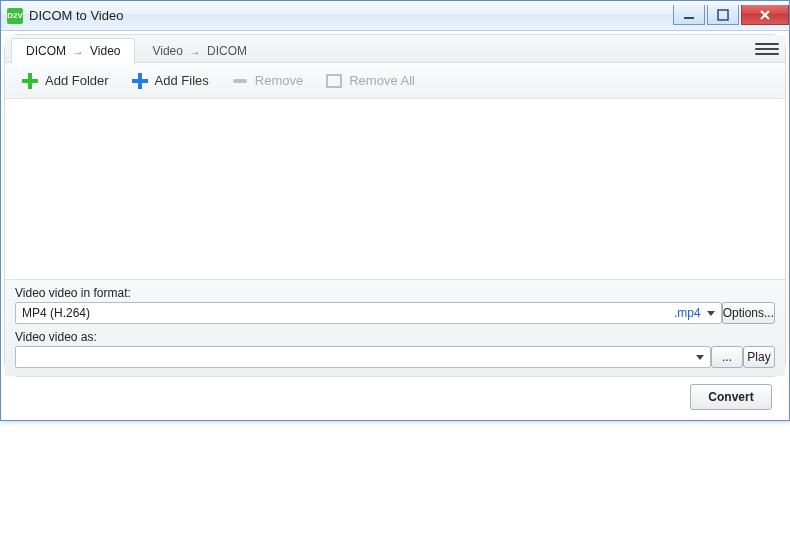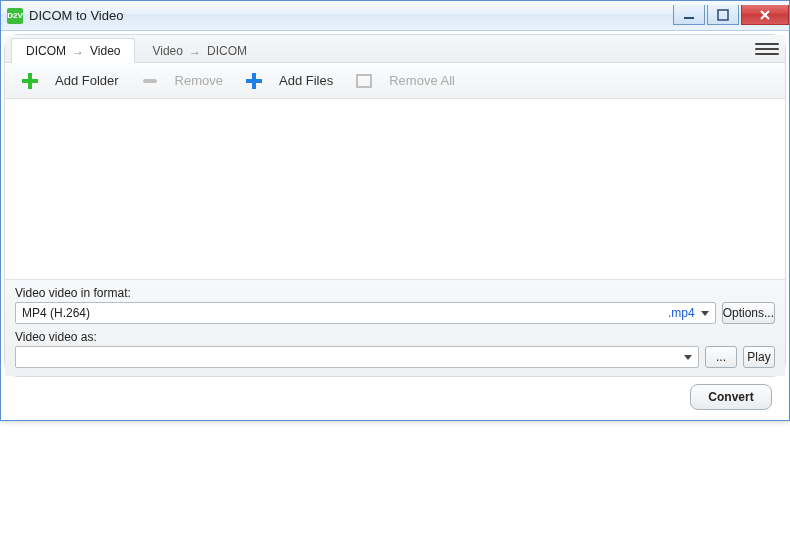--- a/index.html
+++ b/index.html
@@ -90,41 +90,41 @@
 
   
   .toolbar {
     height: 36px;
     background: linear-gradient(to bottom, #fbfcfd, #f0f2f4);
     border-bottom: 1px solid #e0e3e6;
     display: flex; align-items: center;
     padding: 0 10px; gap: 10px;
   }
   .tbtn {
-    display: flex; align-items: center; gap: 16px;
+    display: flex; align-items: center; gap: 6px;
     font-size: 13px; color: #333; cursor: pointer;
     padding: 4px 6px;
   }
   .tbtn.disabled { color: #aaa; cursor: default; }
   .tbtn .ic { width: 18px; height: 18px; display: flex; align-items: center; justify-content: center; }
 
   
   .listarea {
     flex: 1; background: #fff;
   }
 
   
   .bottom {
     background: linear-gradient(to bottom, #f7f8f9, #eef0f2);
     border-top: 1px solid #e0e3e6;
     padding: 6px 10px 4px 10px;
     display: flex; flex-direction: column; gap: 2px;
   }
   .lbl { font-size: 12px; color: #222; }
-  .row { display: flex; align-items: center; gap: 6px; margin-bottom: 4px; }
+  .row { display: flex; align-items: center; margin-bottom: 4px; }
   .combo {
     flex: 1; height: 22px; background: #fff; border: 1px solid #b5bcc2;
     display: flex; align-items: center; padding: 0 6px;
     border-radius: 2px; font-size: 12px; color: #222;
   }
   .combo .ext { color: #1a5fd6; margin-left: auto; margin-right: 6px; }
   .combo .dd { width: 0; height: 0; border-left: 4px solid transparent; border-right: 4px solid transparent; border-top: 5px solid #444; }
   .btn {
     height: 22px; min-width: 32px; padding: 0 0;
     background: linear-gradient(to bottom, #fdfdfe, #e9ecef);
@@ -134,21 +134,21 @@
     cursor: pointer;
   }
 
   
   .footer {
     height: 40px;
     display: flex; align-items: center; justify-content: flex-end;
     padding: 0 14px; gap: 10px;
   }
   .footer .btn { height: 26px; min-width: 82px; font-size: 12px; }
-  .footer .btn.primary { font-weight: bold; border-radius: 8px; }
+  .footer .btn.primary { font-weight: bold; }
 </style>
 </head>
 <body>
 
 <div class="window">
 
   <div class="titlebar">
     <div class="app-icon">D2V</div>
     <div class="title">DICOM to Video</div>
     <div class="spacer"></div>
@@ -195,36 +195,36 @@
       <div class="toolbar">
         <div class="tbtn">
           <span class="ic">
             <svg width="18" height="18">
                 <rect x="7" y="1" width="4" height="16" fill="#2fbf2f"></rect>
                 <rect x="1" y="7" width="16" height="4" fill="#2fbf2f"></rect>
               </svg>
           </span>
           <span>Add Folder</span>
         </div>
-        <div class="tbtn disabled">
-          <span class="ic">
-            <svg width="18" height="18">
-                <rect x="2" y="7" width="14" height="4" rx="2" fill="#bfbfbf"></rect>
-              </svg>
-          </span>
-          <span>Remove</span>
-        </div>
         <div class="tbtn">
           <span class="ic">
             <svg width="18" height="18">
                 <rect x="7" y="1" width="4" height="16" fill="#1f7fe6"></rect>
                 <rect x="1" y="7" width="16" height="4" fill="#1f7fe6"></rect>
               </svg>
           </span>
           <span>Add Files</span>
+        </div>
+        <div class="tbtn disabled">
+          <span class="ic">
+            <svg width="18" height="18">
+                <rect x="2" y="7" width="14" height="4" rx="2" fill="#bfbfbf"></rect>
+              </svg>
+          </span>
+          <span>Remove</span>
         </div>
         <div class="tbtn disabled">
           <span class="ic">
             <svg width="18" height="18">
                 <rect x="2" y="3" width="14" height="12" fill="none" stroke="#bfbfbf" stroke-width="2"></rect>
               </svg>
           </span>
           <span>Remove All</span>
         </div>
       </div>

